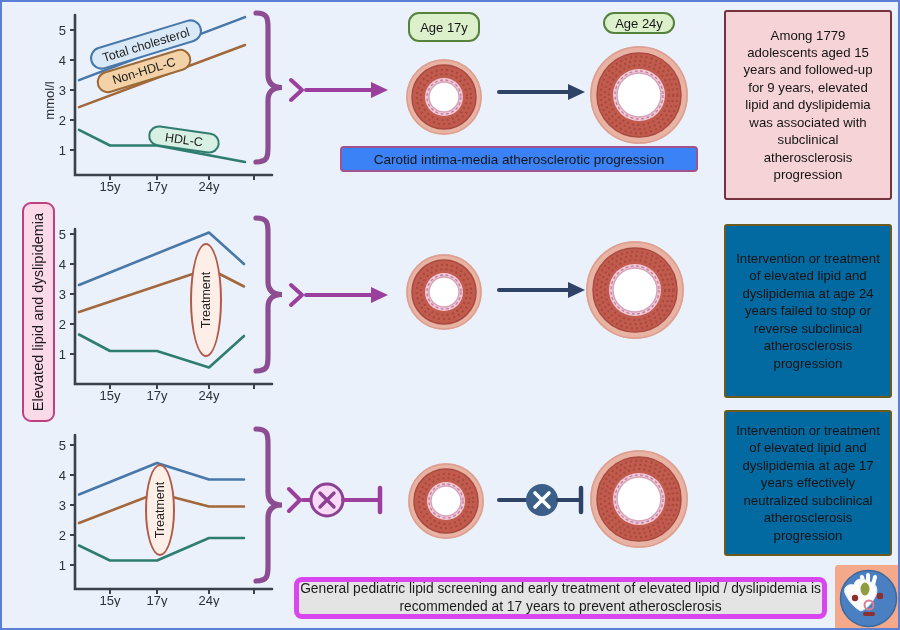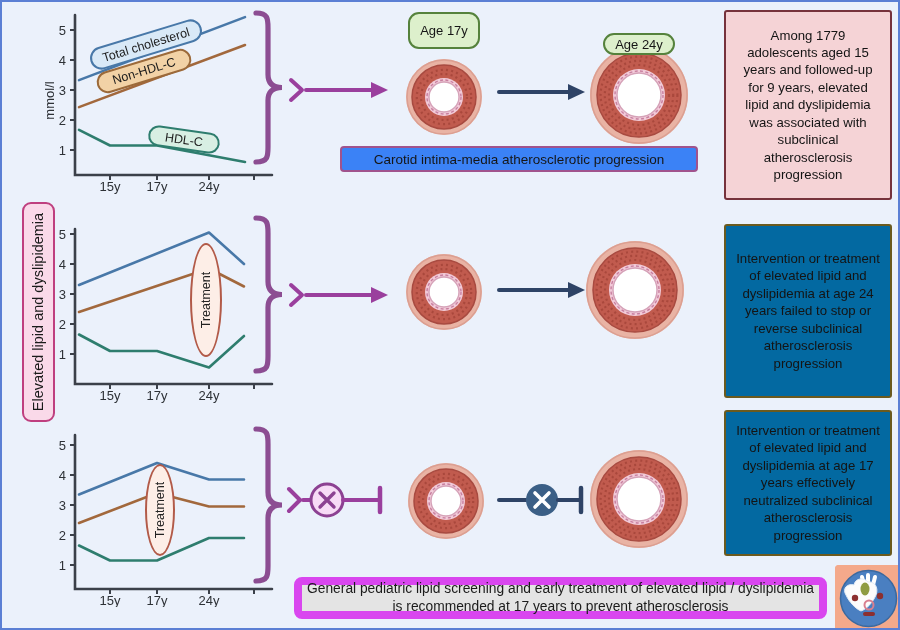--- a/index.html
+++ b/index.html
@@ -44,21 +44,21 @@
   .note{
     position:absolute;box-sizing:border-box;border-radius:3px;
     display:flex;align-items:center;justify-content:center;
     text-align:center;border:2px solid;
     font-size:13.2px;line-height:1.32;color:#141414;padding:4px 9px;
   }
   .note-pink{background:#f5d3d6;border-color:#76323c;}
   .note-tan{background:#0369a1;border-color:#6b5a1e;}
   .footer{
     left:292px;top:575px;width:533px;height:42px;box-sizing:border-box;
-    background:#e4e4e4;border:8px solid #d946ef;border-radius:8px;
+    background:#e4e4e4;border:5px solid #d946ef;border-radius:8px;
     text-align:center;font-size:13.8px;line-height:1.3;color:#1b1b1b;
   }
   .xlab{font-size:13px;color:#2d3136;}
   svg text.tick{font-family:"Liberation Sans",sans-serif;font-size:13px;fill:#2d3136;}
   .logo{
     left:833px;top:563px;width:67px;height:67px;
     background:#f4a98b;border-radius:4px;
   }
 </style>
 </head>
@@ -258,22 +258,22 @@
       <circle cx="51" cy="51" r="48" fill="none" stroke="#dc9f91" stroke-width="1.5"></circle>
       <circle cx="51" cy="51" r="42" fill="#c15b4e" stroke="#a84a40" stroke-width="1.5"></circle>
       <circle cx="51" cy="51" r="30.0" fill="none" stroke="rgba(125,38,30,0.35)" stroke-width="2.2" stroke-dasharray="2 3.2"></circle>
       <circle cx="51" cy="51" r="34.2" fill="none" stroke="rgba(125,38,30,0.35)" stroke-width="2.2" stroke-dasharray="2 3.2"></circle>
       <circle cx="51" cy="51" r="38.4" fill="none" stroke="rgba(125,38,30,0.35)" stroke-width="2.2" stroke-dasharray="2 3.2"></circle>
       <circle cx="51" cy="51" r="26" fill="#f2cbd9"></circle>
       <circle cx="51" cy="51" r="24" fill="none" stroke="#c87f9f" stroke-width="1.4" stroke-dasharray="3 2.4"></circle>
       <circle cx="51" cy="51" r="22" fill="#ffffff" stroke="#d5a2b8" stroke-width="1.4"></circle>
     </svg>
 
-  <div class="badge" style="left:406px;top:10px;width:72px;height:37px;">Age 17y</div>
-  <div class="badge" style="left:601px;top:10px;width:72px;height:22px;margin-top:21px;">Age 24y</div>
+  <div class="badge" style="left:406px;top:10px;width:72px;height:30px;">Age 17y</div>
+  <div class="badge" style="left:601px;top:10px;width:72px;height:22px;">Age 24y</div>
 
   <div class="pos caption flexc">Carotid intima-media atherosclerotic progression</div>
 
   <div class="note note-pink" style="left:722px;top:8px;width:168px;height:190px;">Among 1779 adolescents aged 15 years and followed-up for 9 years, elevated lipid and dyslipidemia was associated with subclinical atherosclerosis progression</div>
   <div class="note note-tan" style="left:722px;top:222px;width:168px;height:174px;">Intervention or treatment of elevated lipid and dyslipidemia at age 24 years failed to stop or reverse subclinical atherosclerosis progression</div>
   <div class="note note-tan" style="left:722px;top:408px;width:168px;height:146px;">Intervention or treatment of elevated lipid and dyslipidemia at age 17 years effectively neutralized subclinical atherosclerosis progression</div>
 
   <div class="pos footer flexc">General pediatric lipid screening and early treatment of elevated lipid / dyslipidemia is recommended at 17 years to prevent atherosclerosis</div>
 
   <div class="pos logo flexc">

